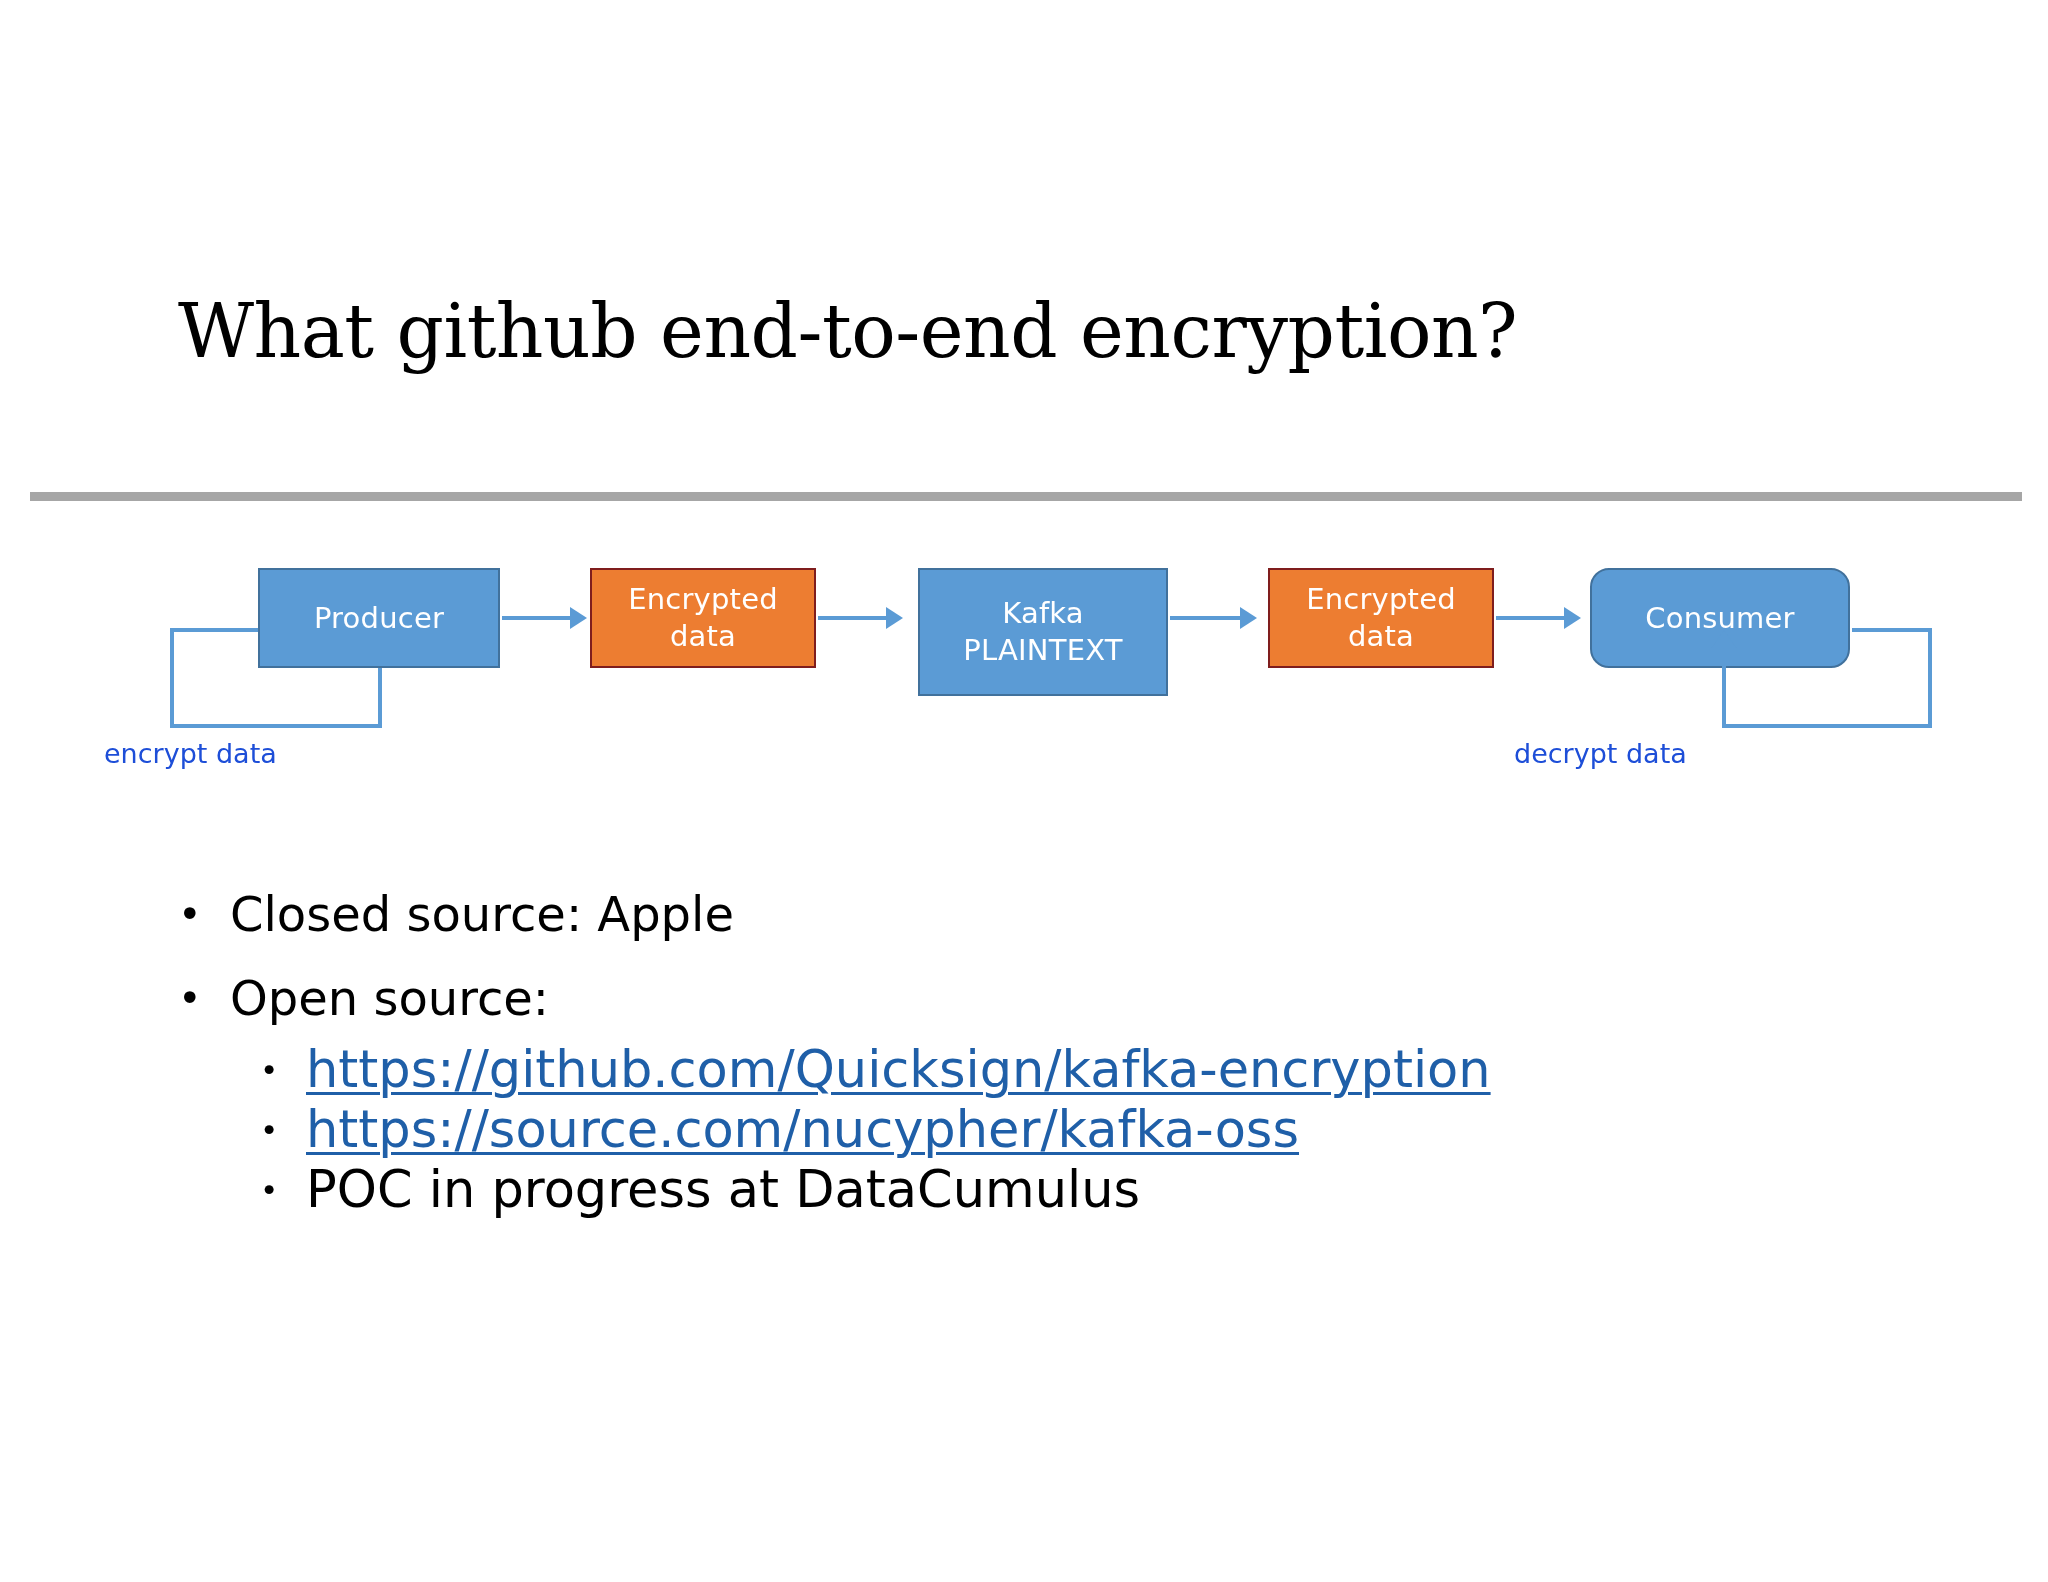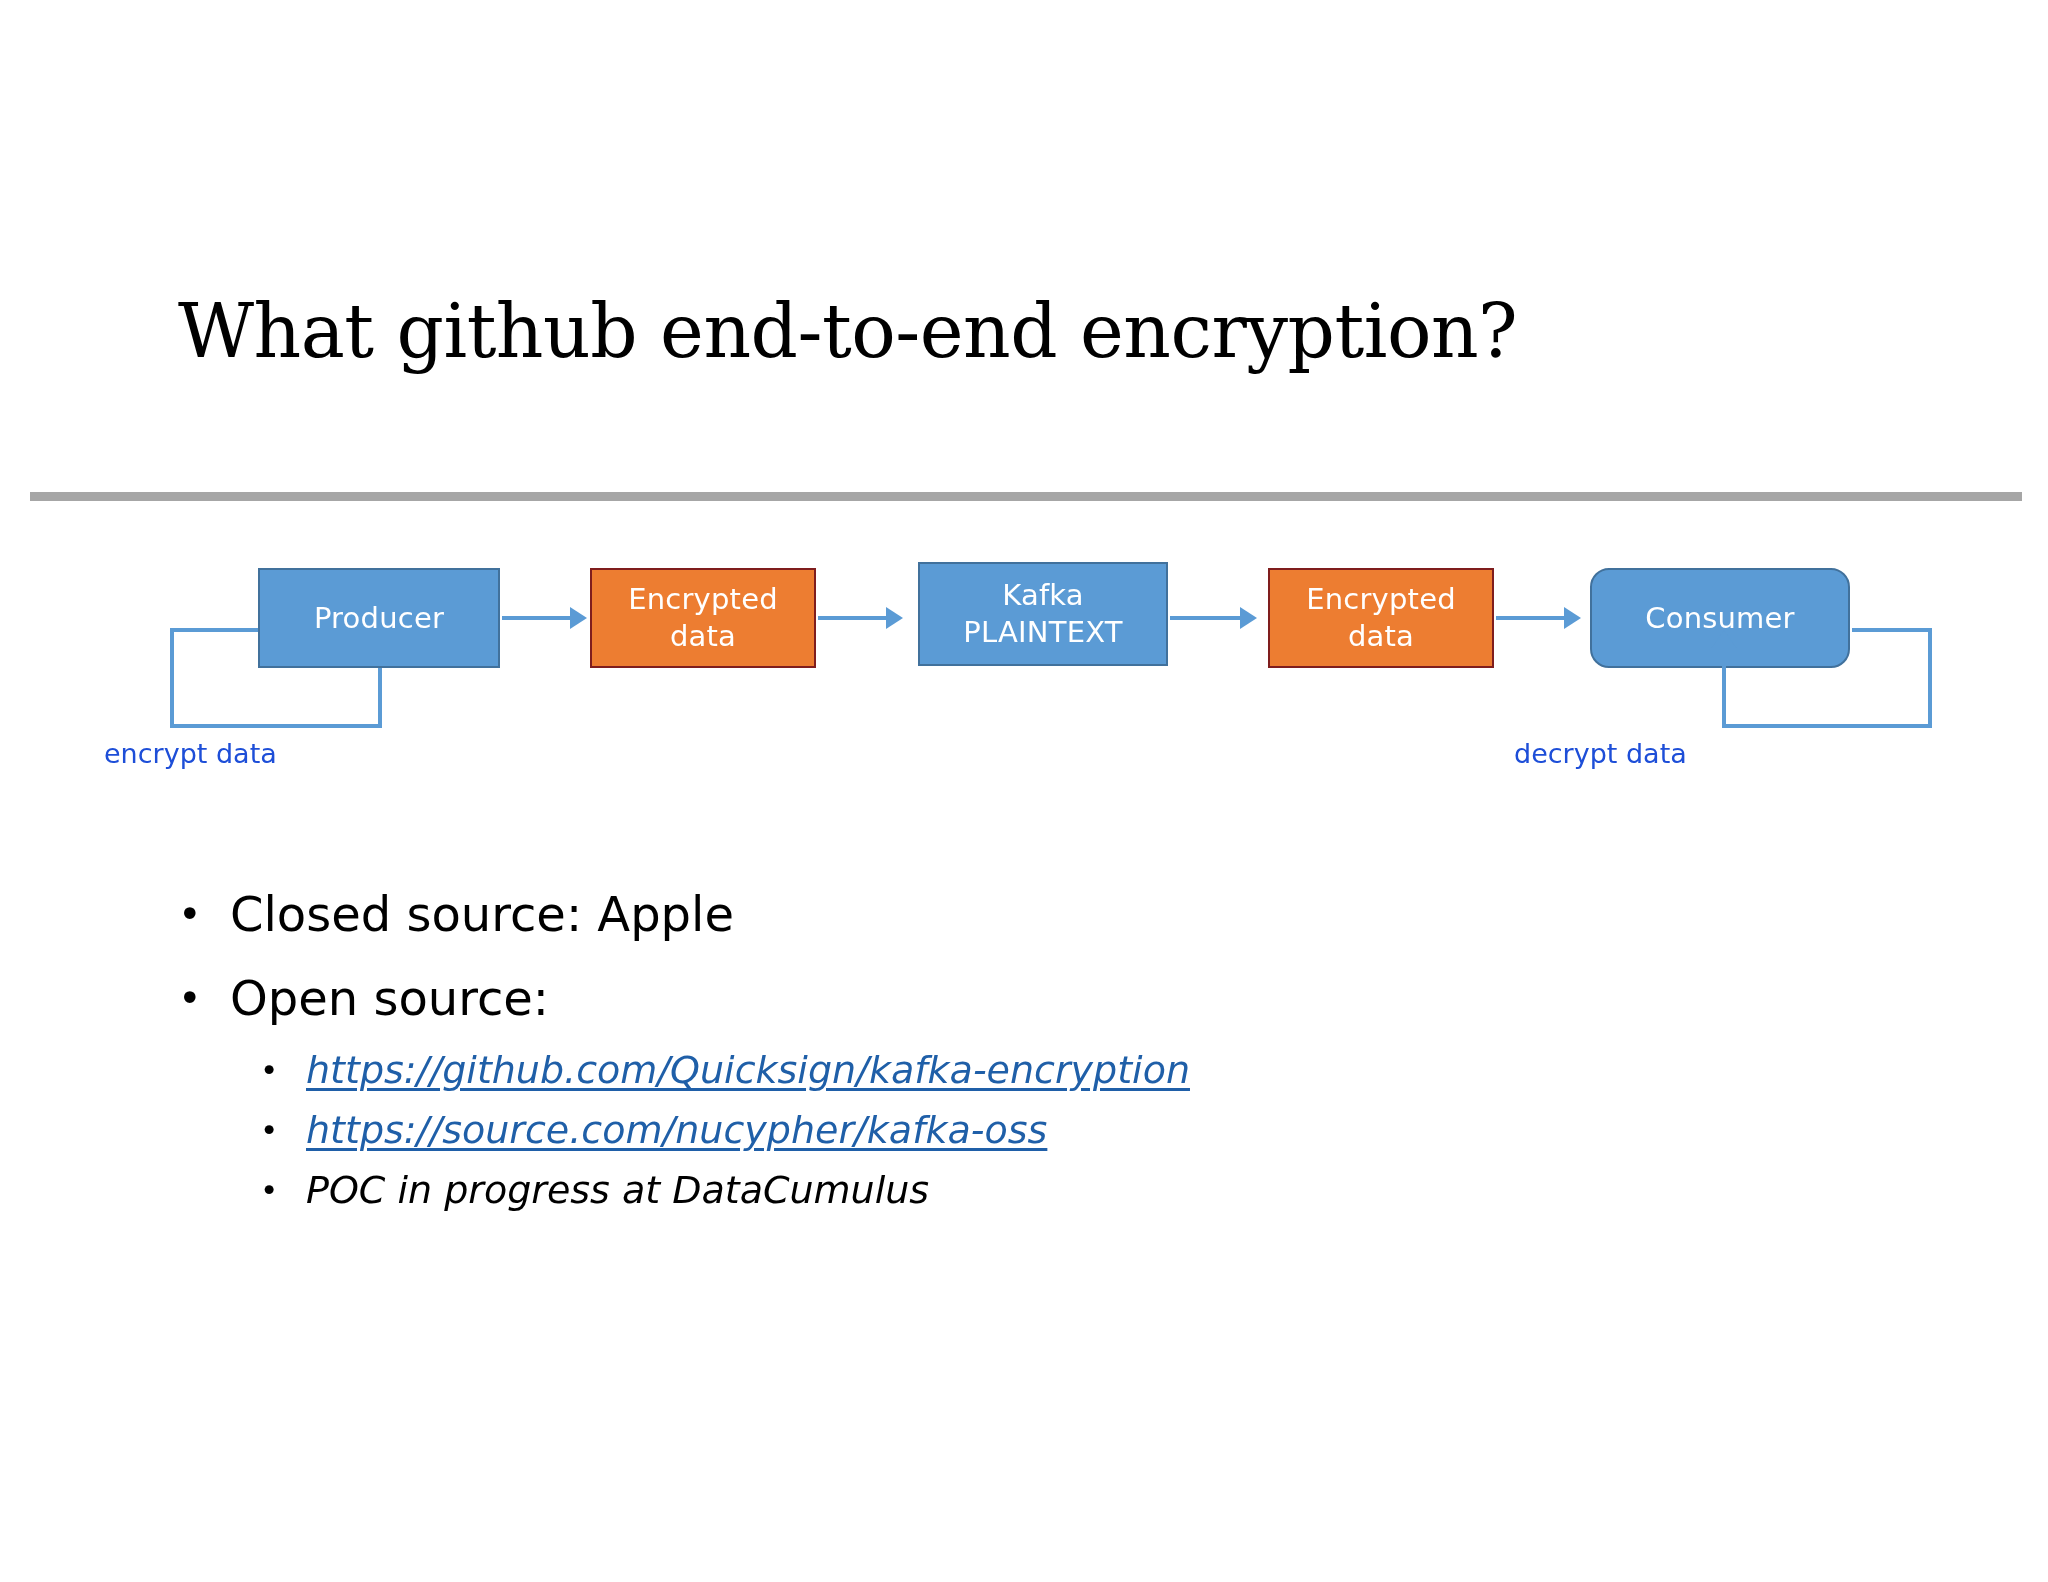--- a/index.html
+++ b/index.html
@@ -137,25 +137,24 @@
     top: 0;
     font-size: 40px;
     line-height: 84px;
     color: #000000;
   }
   .bullet-l2 {
     position: relative;
     margin-left: 82px;
     padding-left: 46px;
     font-family: "DejaVu Sans", "Liberation Sans", sans-serif;
-    font-size: 38px;
+    font-size: 51px;
     line-height: 60px;
     color: #000000;
     white-space: nowrap;
-    font-style: italic;
   }
   .bullet-l2::before {
     content: "\2022";
     position: absolute;
     left: 0;
     top: 0;
     font-size: 31px;
     line-height: 60px;
     color: #000000;
   }
@@ -196,21 +195,21 @@
     <div class="arrow-head-right" style="left:570px; top:67px;"></div>
 
     <div class="node orange" style="left:590px; top:28px; width:226px; height:100px; flex-direction:column;">
       <span>Encrypted</span>
       <span>data</span>
     </div>
 
     <div class="arrow-line" style="left:818px; top:76px; width:68px;"></div>
     <div class="arrow-head-right" style="left:886px; top:67px;"></div>
 
-    <div class="node blue" style="left:918px; top:22px; width:250px; height:104px; flex-direction:column;">
+    <div class="node blue" style="left:918px; top:28px; width:250px; height:128px; flex-direction:column;">
       <span>Kafka</span>
       <span>PLAINTEXT</span>
     </div>
 
     <div class="arrow-line" style="left:1170px; top:76px; width:70px;"></div>
     <div class="arrow-head-right" style="left:1240px; top:67px;"></div>
 
     <div class="node orange" style="left:1268px; top:28px; width:226px; height:100px; flex-direction:column;">
       <span>Encrypted</span>
       <span>data</span>

